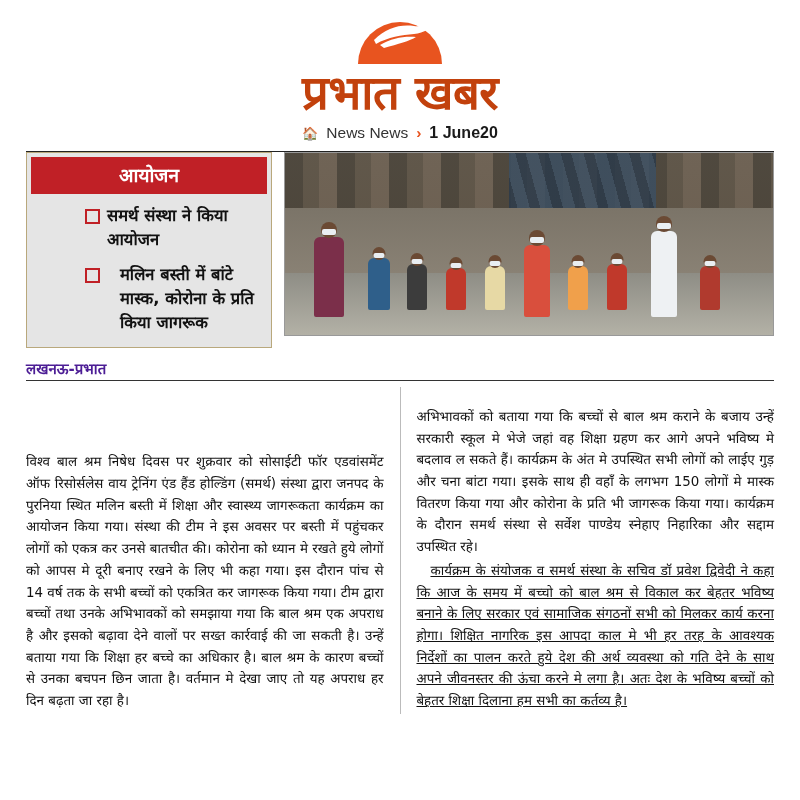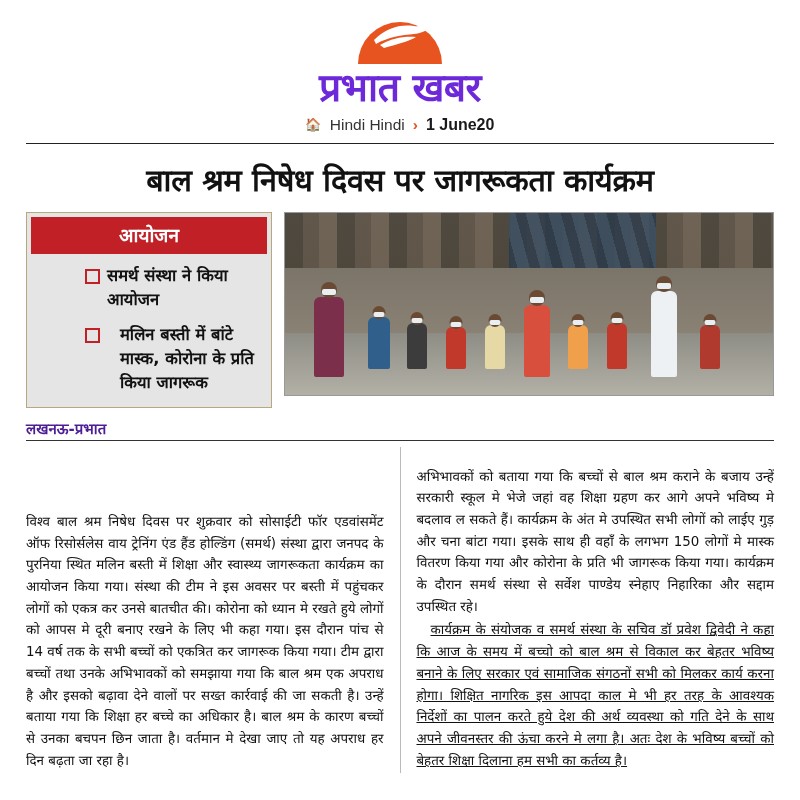--- a/index.html
+++ b/index.html
@@ -48,25 +48,25 @@
     background: #e8541f;
     border-radius: 84px 84px 0 0;
   }
   .bird-svg {
     position: absolute;
     left: 30px;
     top: 2px;
   }
   .paper-name {
     font-family: "DejaVu Sans", sans-serif;
-    font-size: 39px;
+    font-size: 47px;
     font-weight: bold;
     letter-spacing: -0.5px;
     line-height: 1.05;
-    color: #6d28d9;
+    color: #c2410c;
     margin-top: -2px;
   }
   .sub-line {
     margin-top: 7px;
     display: flex;
     justify-content: center;
     align-items: center;
     gap: 8px;
     font-size: 15.5px;
     color: #333;
@@ -247,28 +247,27 @@
         <div class="sun"></div>
         <svg class="bird-svg" width="70" height="34" viewBox="0 0 70 34">
           <path d="M4 22 C16 10, 30 6, 44 8 C52 9, 60 6, 68 2 C62 10, 54 15, 44 16 C32 17, 18 19, 6 26 Z" fill="#ffffff"></path>
           <path d="M10 27 C22 20, 34 18, 46 19 C40 23, 28 26, 14 30 Z" fill="#ffffff"></path>
         </svg>
       </div>
     </div>
     <div class="paper-name">प्रभात खबर</div>
     <div class="sub-line">
       <span class="home-icon">🏠</span>
-      <span>Hindi Hindi</span>
+      <span>News News</span>
       <span class="sub-sep">›</span>
       <span class="sub-date">1 June20</span>
     </div>
     <hr class="rule">
   </div>
 
-  <div class="headline">बाल श्रम निषेध दिवस पर जागरूकता कार्यक्रम</div>
 
   <div class="feature-row">
 
     <div class="aayojan-box">
       <div class="aayojan-head">आयोजन</div>
       <div class="aayojan-body">
         <div class="bullet-item">
           <span class="bullet-sq"></span>
           <span class="bullet-text">समर्थ संस्था ने किया आयोजन</span>
         </div>

